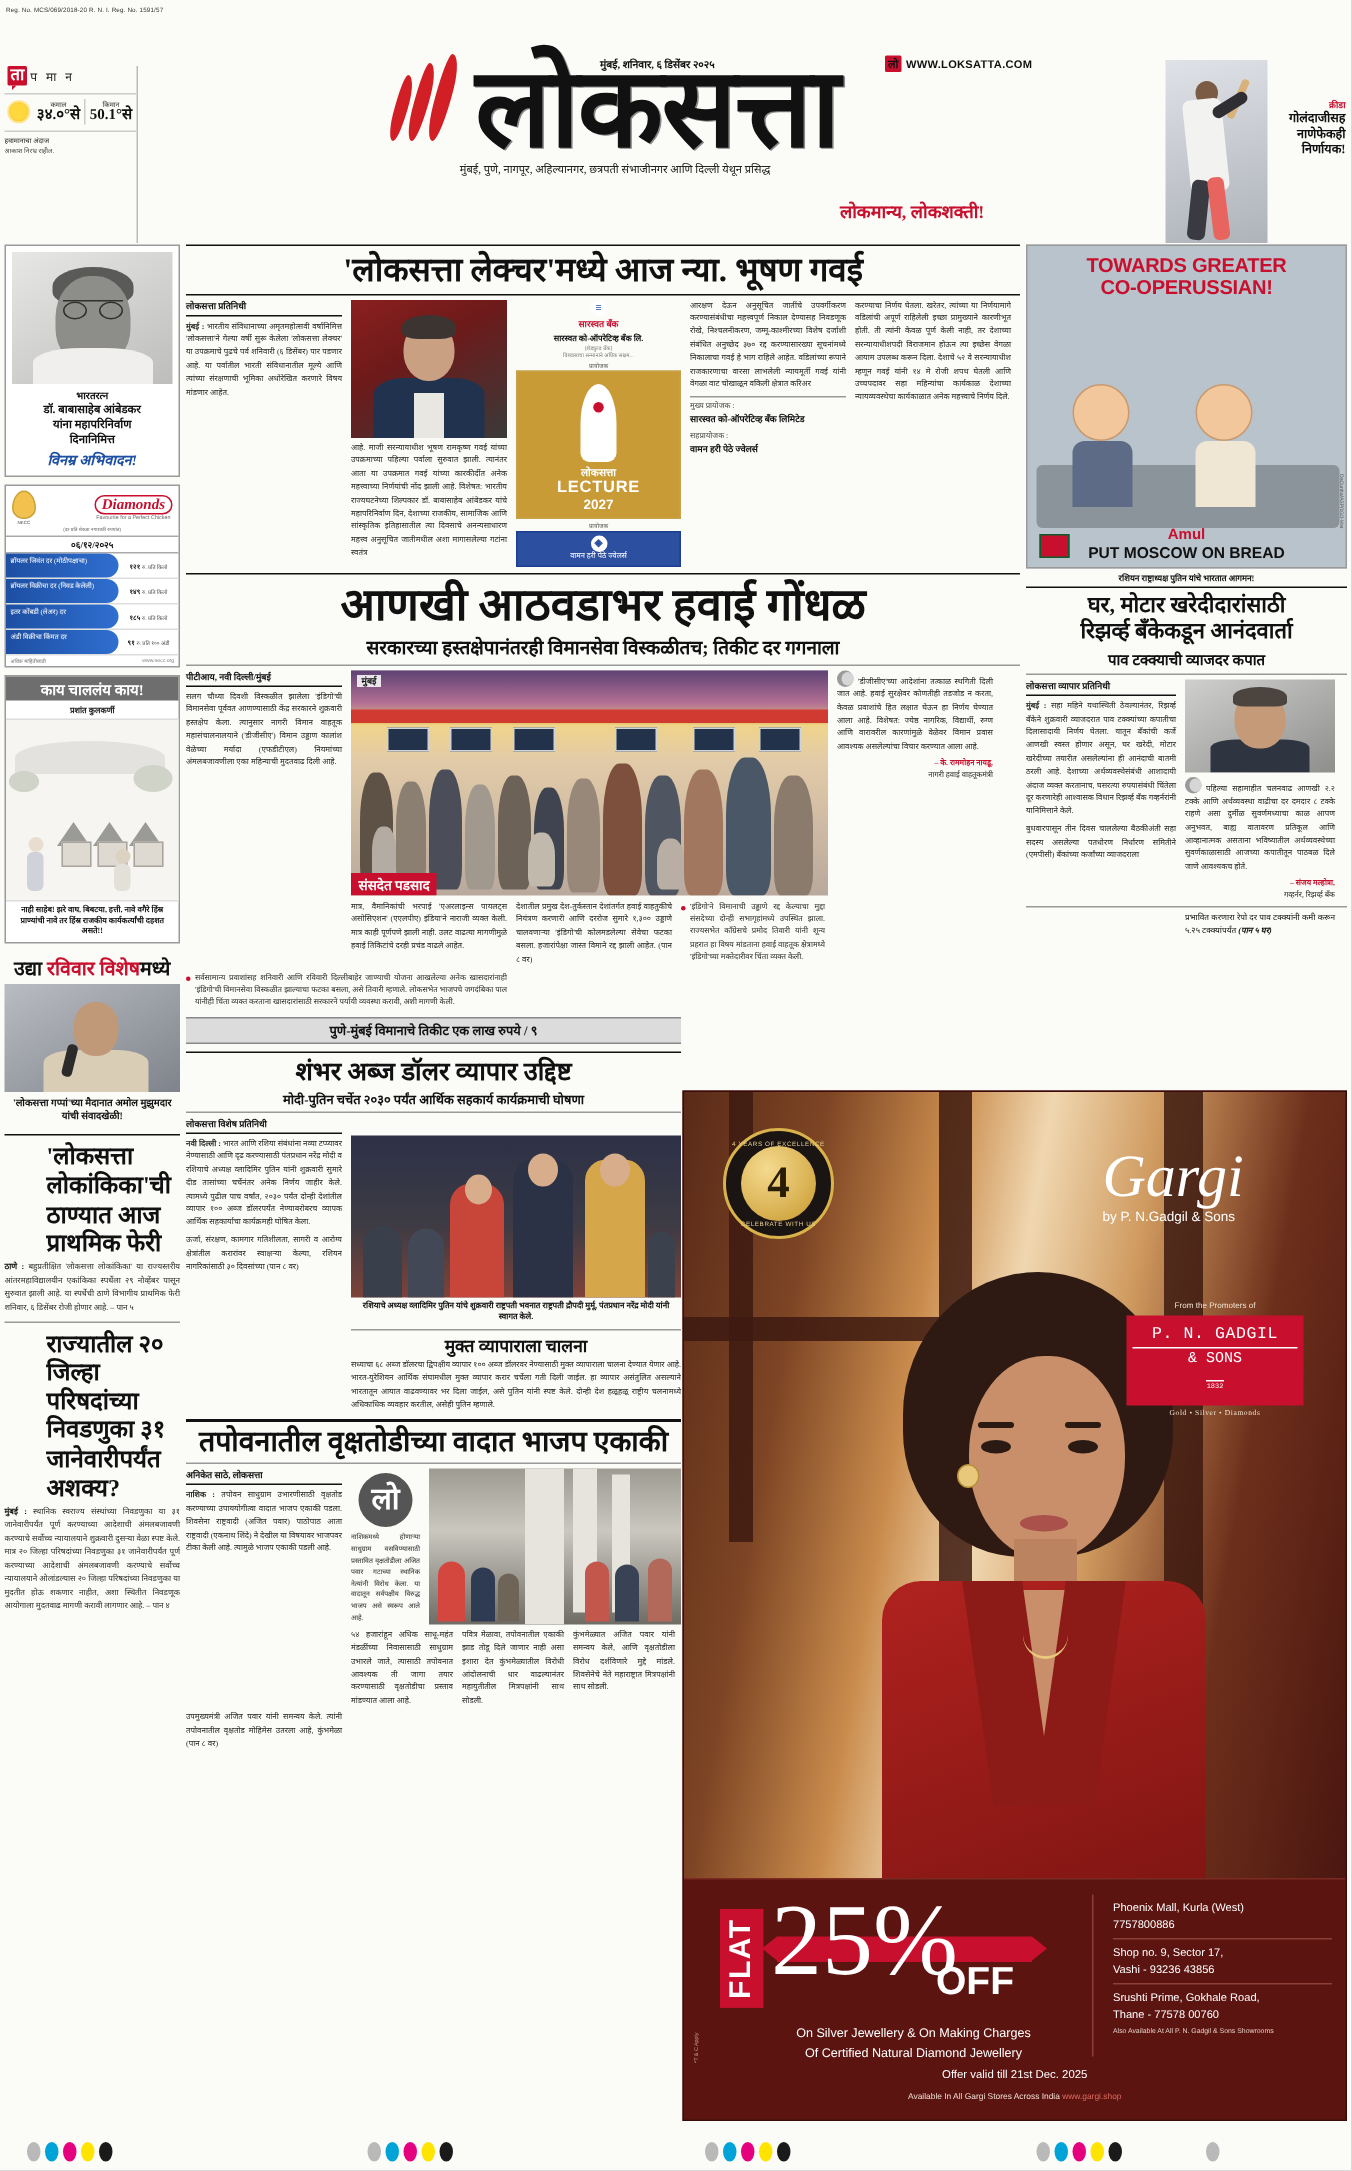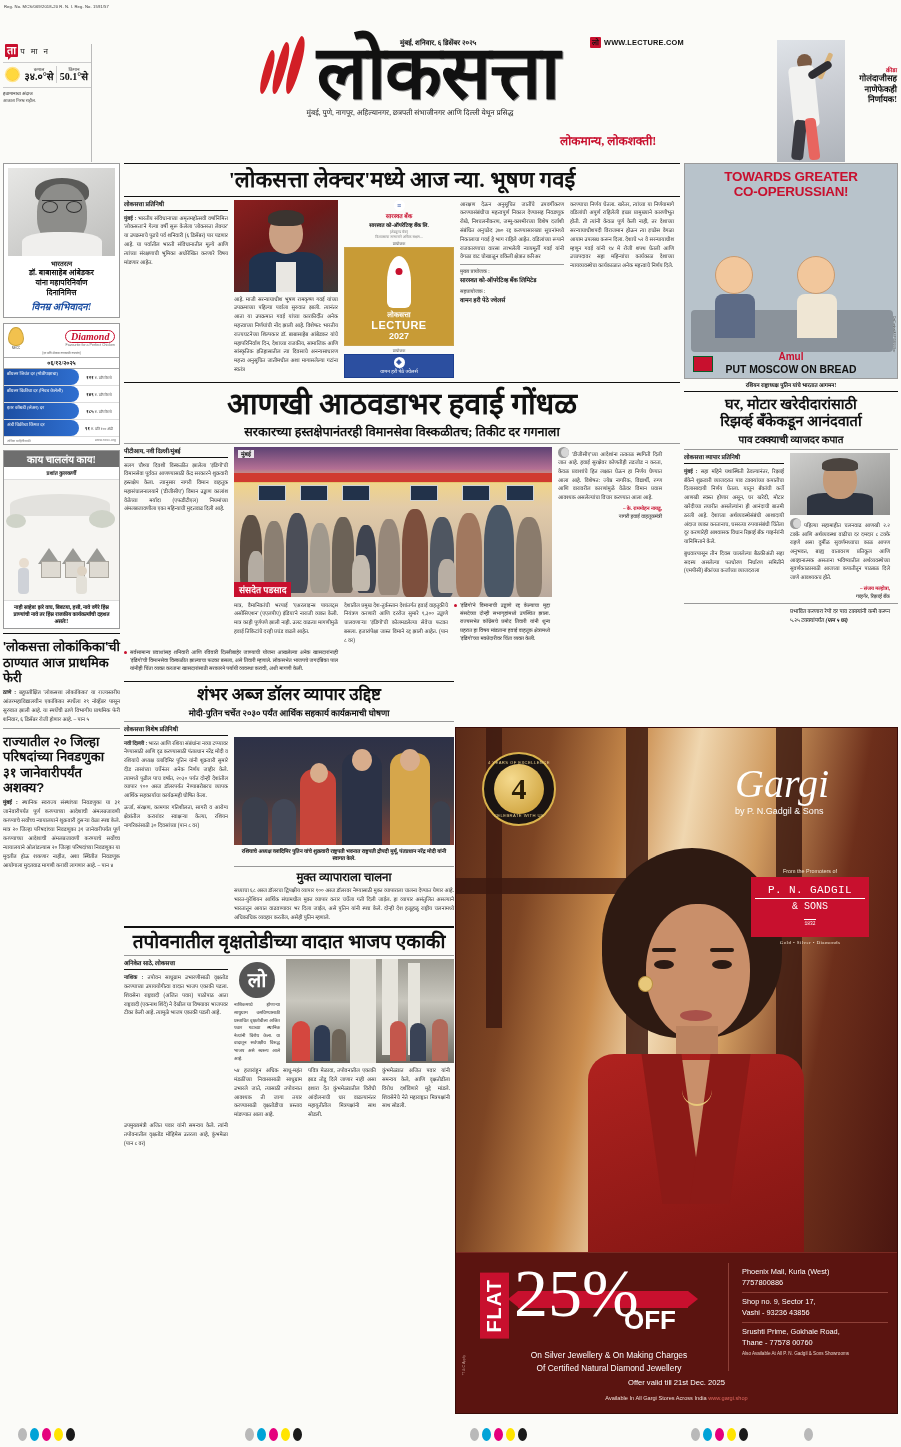--- a/index.html
+++ b/index.html
@@ -101,21 +101,21 @@
   
   .tom-head{font-family:"Liberation Serif",serif;font-size:13px;font-weight:bold;text-align:center;color:#111;padding:2px 0;}
   .tom-head em{font-style:normal;color:#c8102e;}
   .tom-photo{height:72px;background:linear-gradient(150deg,#b9bcc2,#7f838b);position:relative;overflow:hidden;}
   .tom-face{position:absolute;left:46px;top:12px;width:30px;height:36px;border-radius:46%;background:#c09a78;}
   .tom-shirt{position:absolute;left:26px;bottom:0;width:70px;height:28px;background:#d9cdb6;border-radius:30% 30% 0 0;}
   .tom-mic{position:absolute;left:40px;top:40px;width:7px;height:22px;background:#2b2b2b;border-radius:3px;transform:rotate(14deg);}
   .tom-cap{font-family:"Liberation Serif",serif;font-size:6.6px;font-weight:bold;text-align:center;line-height:1.38;padding:3px 2px;color:#111;}
 
   
-  .sn-h{font-family:Liberation Sans, sans-serif;font-weight:bold;font-size:13px;line-height:1.2;color:#111;padding:2px 0;}
+  .sn-h{font-family:Liberation Serif, serif;font-weight:bold;font-size:16px;line-height:1.2;color:#111;padding:2px 0;margin-left:28px;}
   .sn-b{font-family:"Liberation Serif",serif;font-size:5.4px;line-height:1.66;text-align:justify;color:#2a2a2a;}
   .sn-b b{color:#111;}
 
   
   .lead1-h{font-family:"Liberation Serif",serif;font-weight:bold;font-size:22px;text-align:center;color:#111;line-height:1.12;padding-bottom:3px;}
   .lead1-grid{display:flex;gap:6px;padding-top:3px;}
   .lc{font-family:"Liberation Serif",serif;font-size:5.3px;line-height:1.66;text-align:justify;color:#2a2a2a;}
   .byline{font-family:"Liberation Serif",serif;font-size:6px;font-weight:bold;color:#111;border-bottom:1px solid #111;padding-bottom:2px;margin-bottom:3px;}
 
   .spk-photo{width:100%;height:92px;background:linear-gradient(150deg,#8b1f1f 0%,#6d1a1a 40%,#3a3a3a 100%);position:relative;overflow:hidden;}
@@ -281,21 +281,21 @@
       </div>
       <div class="temp-foot">
         <div class="f1">हवामानाचा अंदाज</div>
         <div class="f2">आकाश निरभ्र राहील.</div>
       </div>
     </div>
 
     <div class="dateline">मुंबई, शनिवार, ६ डिसेंबर २०२५</div>
     <div class="weburl">
       <span class="lo-mark">लो</span>
-      <span>WWW.LECTURE.COM</span>
+      <span>WWW.LOKSATTA.COM</span>
     </div>
 
     <div class="logo-wrap">
       <div class="logo-line">
         <div class="flame">
             <i></i>
             <i></i>
             <i></i>
           </div>
         <div class="logo-text">लोकसत्ता</div>
@@ -338,21 +338,21 @@
       <div class="amb-t3">विनम्र अभिवादन!</div>
     </div>
 
     <div class="box" style="margin-top:5px;">
       <div class="ven-head">
         <div style="text-align:center;">
           <div class="ven-egg"></div>
           <div style="font-size:3px;color:#444;">NECC</div>
         </div>
         <div style="text-align:center;">
-          <div class="ven-logo">Diamond</div>
+          <div class="ven-logo">Diamonds</div>
           <div class="ven-sub">Favourite for a Perfect Chicken</div>
         </div>
       </div>
       <div style="font-size:3.2px;color:#666;text-align:center;padding-bottom:2px;">(दर प्रति शेकडा नगासाठी रुपयांत)</div>
       <div class="ven-date">०६/१२/२०२५</div>
       <div>
         <div class="ven-row">
           <div class="ven-label">ब्रॉयलर जिवंत दर (मोठीपक्षाचा)</div>
           <div class="ven-val"><span>१२१</span> <small>रु. प्रति किलो</small></div>
         </div>
@@ -393,20 +393,29 @@
           <div class="cop-body"></div>
         </div>
         <div class="fig" style="left:72px;">
           <div class="cop-head" style="background:#ddd2c2;"></div>
           <div class="cop-body" style="background:#e3e0d8;height:18px;"></div>
         </div>
       </div>
       <div class="cart-cap">नाही साहेब! झरे वाघ, बिबटया, हत्ती, नावे वगैरे हिंस्र प्राण्यांची नावे तर हिंस्र राजकीय कार्यकर्त्यांची दहशत असते!!</div>
     </div>
 
+    <div style="margin-top:5px;">
+      <div class="tom-head"><span>उद्या </span><em>रविवार विशेष</em><span>मध्ये</span></div>
+      <div class="tom-photo">
+        <div class="tom-shirt"></div>
+        <div class="tom-face"></div>
+        <div class="tom-mic"></div>
+      </div>
+      <div class="tom-cap">'लोकसत्ता गप्पां'च्या मैदानात अमोल मुझुमदार यांची संवादखेळी!</div>
+    </div>
 
     <div class="rule" style="margin:4px 0 3px;"></div>
 
     <div>
       <div class="sn-h">'लोकसत्ता लोकांकिका'ची ठाण्यात आज प्राथमिक फेरी</div>
       <div class="sn-b"><b>ठाणे :</b> <span>बहुप्रतीक्षित 'लोकसत्ता लोकांकिका' या राज्यस्तरीय आंतरमहाविद्यालयीन एकांकिका स्पर्धेला २९ नोव्हेंबर पासून सुरुवात झाली आहे. या स्पर्धेची ठाणे विभागीय प्राथमिक फेरी शनिवार, ६ डिसेंबर रोजी होणार आहे. – पान ५</span></div>
     </div>
 
     <div class="thinrule" style="margin:4px 0 3px;"></div>
 
@@ -530,20 +539,21 @@
               </div>
           </div>
         </div>
       </div>
 
       <div style="display:flex;gap:6px;margin-top:2px;">
         <ul class="bullets" style="width:214px;margin:0;padding:0;">
           <li>सर्वसामान्य प्रवाशांसह शनिवारी आणि रविवारी दिल्लीबाहेर जाण्याची योजना आखलेल्या अनेक खासदारांनाही 'इंडिगो'ची विमानसेवा विस्कळीत झाल्याचा फटका बसला, असे तिवारी म्हणाले. लोकसभेत भाजपचे जगदंबिका पाल यांनीही चिंता व्यक्त करताना खासदारांसाठी सरकारने पर्यायी व्यवस्था करावी, अशी मागणी केली.</li>
         </ul>
       </div>
+      <div class="ticket-bar" style="width:330px;margin-top:2px;">पुणे-मुंबई विमानाचे तिकीट एक लाख रुपये / ९</div>
     </div>
 
     <div style="width:330px;border-top:1px solid #111;margin-top:5px;padding-top:4px;">
       <div class="lead3-h">शंभर अब्ज डॉलर व्यापार उद्दिष्ट</div>
       <div class="lead3-sub">मोदी-पुतिन चर्चेत २०३० पर्यंत आर्थिक सहकार्य कार्यक्रमाची घोषणा</div>
       <div class="thinrule"></div>
       <div style="display:flex;gap:6px;padding-top:3px;">
         <div style="width:104px;">
           <div class="byline">लोकसत्ता विशेष प्रतिनिधी</div>
           <div class="lc"><b>नवी दिल्ली :</b> <span>भारत आणि रशिया संबंधांना नव्या टप्प्यावर नेण्यासाठी आणि दृढ करण्यासाठी पंतप्रधान नरेंद्र मोदी व रशियाचे अध्यक्ष व्लादिमिर पुतिन यांनी शुक्रवारी सुमारे दीड तासांच्या चर्चेनंतर अनेक निर्णय जाहीर केले. त्यामध्ये पुढील पाच वर्षांत, २०३० पर्यंत दोन्ही देशांतील व्यापार १०० अब्ज डॉलरपर्यंत नेण्याबरोबरच व्यापक आर्थिक सहकार्याचा कार्यक्रमही घोषित केला.</span></div>

